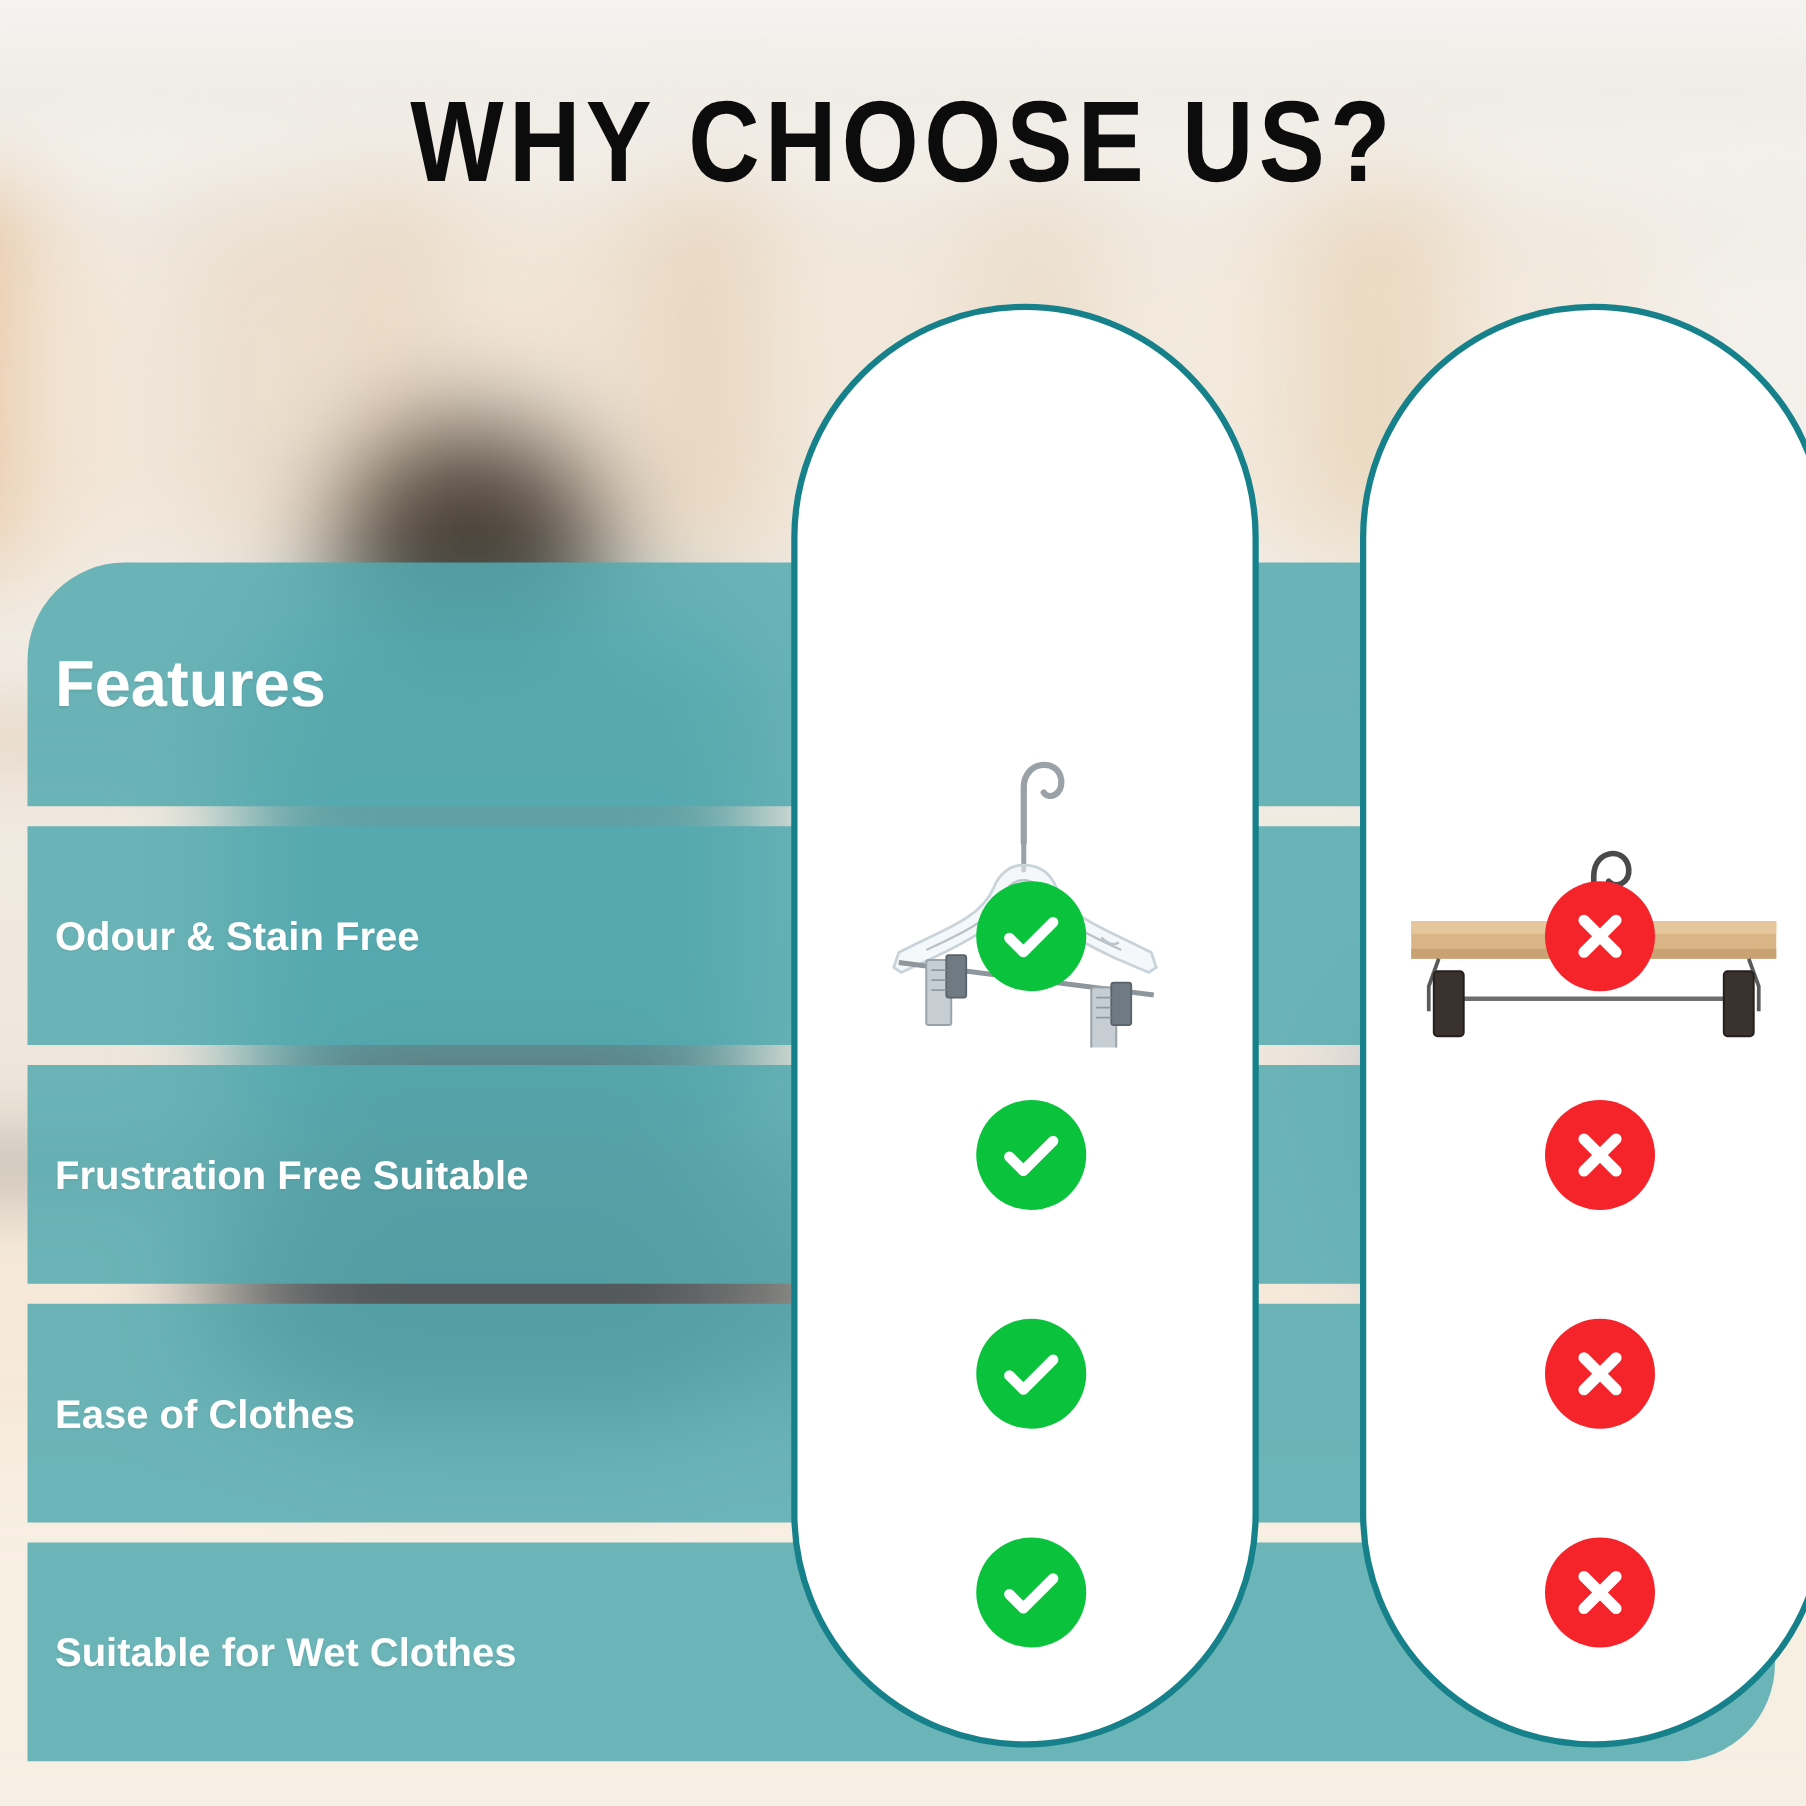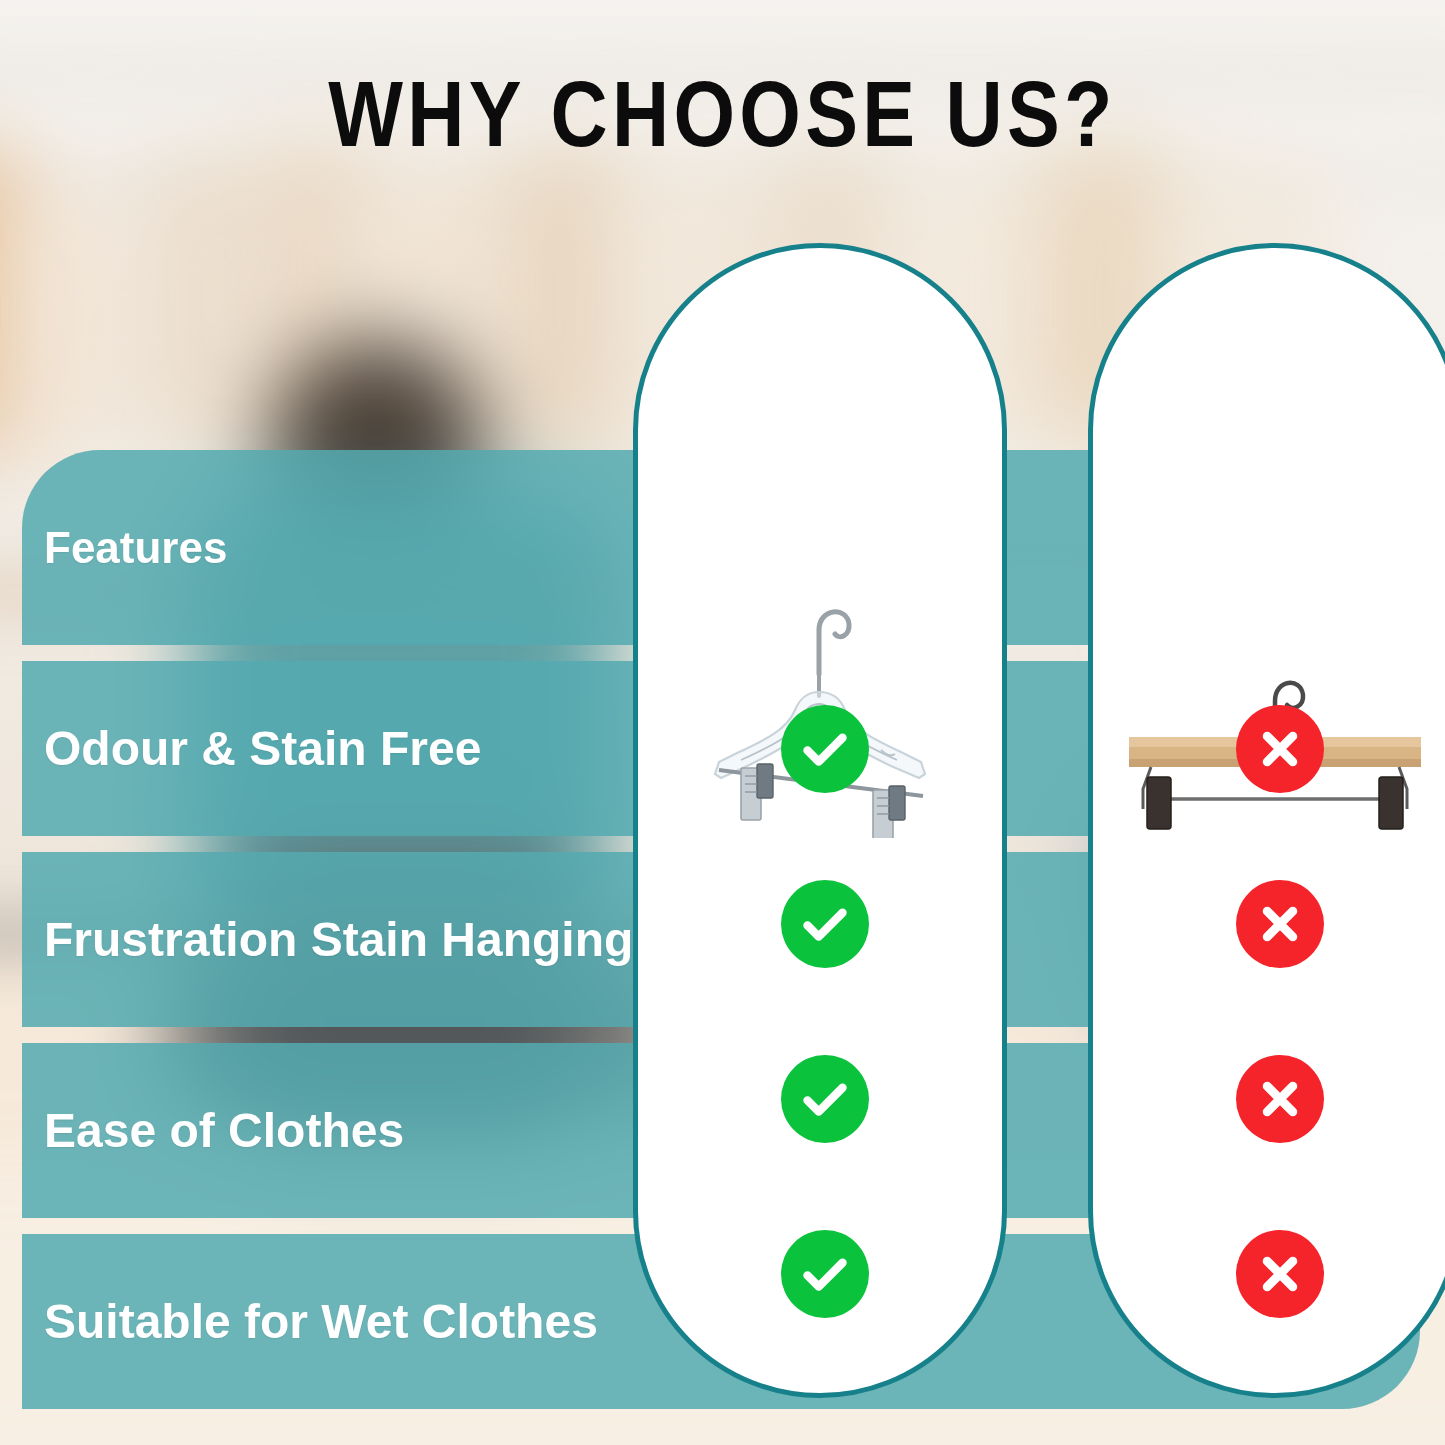--- a/index.html
+++ b/index.html
@@ -35,24 +35,24 @@
     display:flex;align-items:center;
     box-sizing:border-box;
     padding-left:22px;
     margin-bottom:16px;
     color:#ffffff;
   }
   .band.head{height:195px;border-top-left-radius:78px;}
   .band.row{height:175px;}
   .band.last{border-bottom-right-radius:78px;align-items:center;}
   .band-label{
-    font-size:48px;font-weight:bold;letter-spacing:0px;line-height:1;
+    font-size:32px;font-weight:bold;letter-spacing:0px;line-height:1;
     text-shadow:0 1px 2px rgba(0,0,0,0.07);
   }
-  .band.head .band-label{font-size:44px;}
+  .band.head .band-label{font-size:52px;}
 
   
   .pill{
     position:absolute;background:#ffffff;
     border:5px solid #17818b;border-radius:999px;box-sizing:border-box;
   }
   #pill-ours{left:633px;top:243px;width:374px;height:1155px;}
   #pill-theirs{left:1088px;top:243px;width:374px;height:1155px;}
 
   .marks{position:absolute;left:0;right:0;top:0;bottom:0;}
@@ -117,21 +117,21 @@
 
     <div class="band head">
       <span class="band-label">Features</span>
     </div>
 
     <div class="band row">
       <span class="band-label">Odour &amp; Stain Free</span>
     </div>
 
     <div class="band row">
-      <span class="band-label">Frustration Stain Hanging</span>
+      <span class="band-label">Frustration Free Suitable</span>
     </div>
 
     <div class="band row">
       <span class="band-label">Ease of Clothes</span>
     </div>
 
     <div class="band row last">
       <span class="band-label">Suitable for Wet Clothes</span>
     </div>
 

